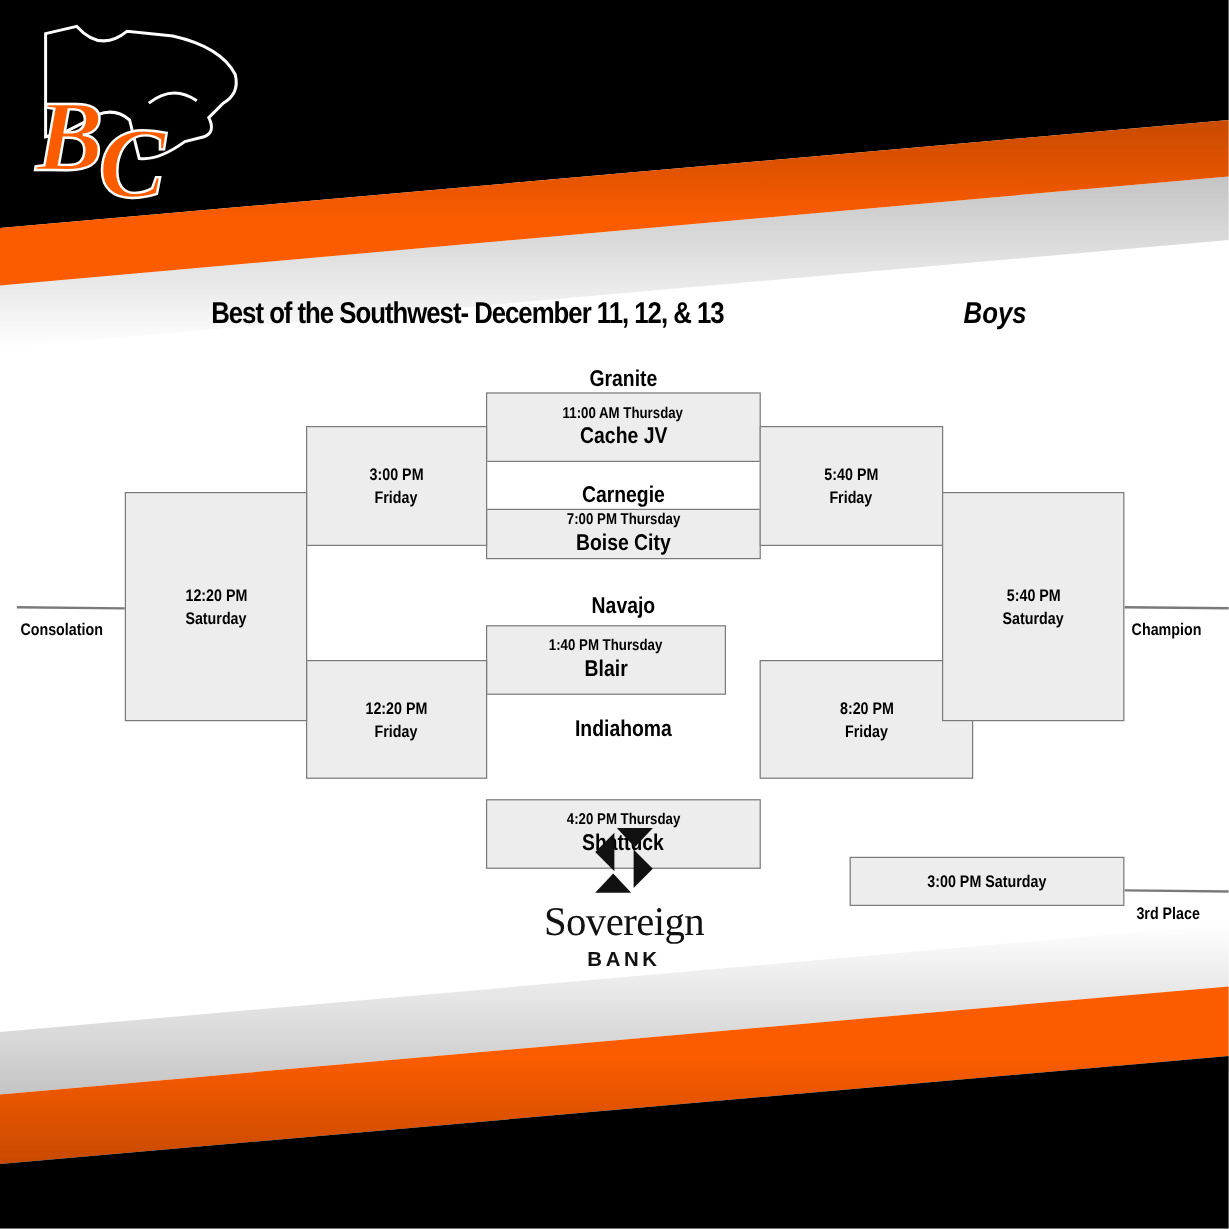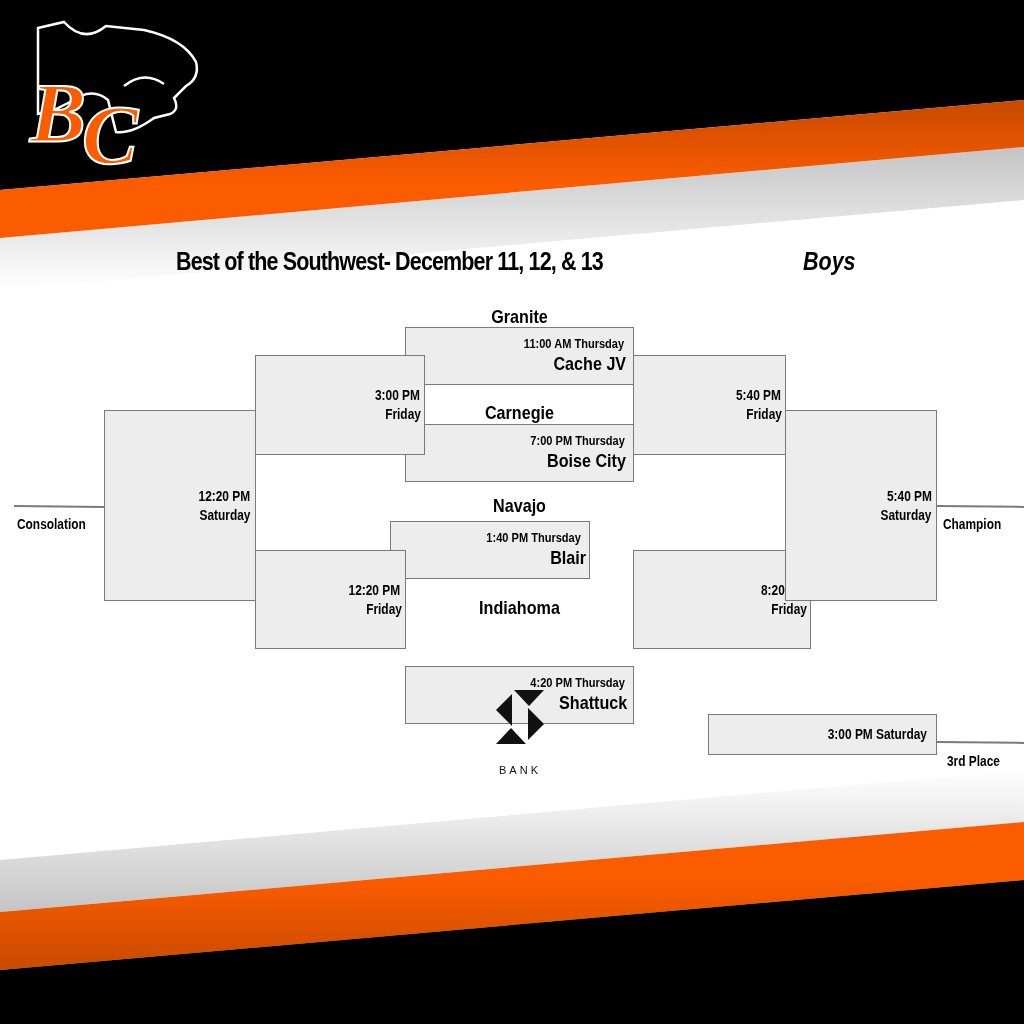--- a/index.html
+++ b/index.html
@@ -5,30 +5,30 @@
   html, body { margin:0; padding:0; }
   body { width:1024px; height:1024px; position:relative; overflow:hidden; background:#ffffff;
          font-family:"Liberation Sans", "DejaVu Sans", sans-serif; }
   .bg-svg { position:absolute; left:0; top:0; width:1024px; height:1024px; }
   .logo { position:absolute; left:14px; top:14px; width:190px; height:160px; }
   .title { position:absolute; left:176px; top:247px; font-size:25px; font-weight:bold; color:#000;
            letter-spacing:-1px; transform:scaleX(0.86); transform-origin:left top; white-space:nowrap; }
   .subtitle { position:absolute; left:803px; top:247px; font-size:25px; font-weight:bold; font-style:italic;
               color:#000; transform:scaleX(0.86); transform-origin:left top; }
   .box { position:absolute; background:#ededed; border:1.5px solid #7a7a7a; box-sizing:border-box;
-         display:flex; flex-direction:column; align-items:flex-end; justify-content:center; text-align:center; }
+         display:flex; flex-direction:column; align-items:center; justify-content:center; text-align:center; }
   .t { font-weight:bold; color:#000; font-size:14px; line-height:19px; transform:scaleX(0.85); white-space:nowrap; }
   .time-small { font-weight:bold; color:#000; font-size:13px; line-height:16px; transform:scaleX(0.85); white-space:nowrap; }
   .team { font-weight:bold; color:#000; font-size:19px; line-height:24px; transform:scaleX(0.85); white-space:nowrap; }
   .label { position:absolute; font-weight:bold; color:#000; font-size:14px; transform:scaleX(0.85); transform-origin:left top; white-space:nowrap; }
   .top-team { position:absolute; left:405px; width:229px; text-align:center; }
   .line { position:absolute; background:#7a7a7a; height:1.5px; }
   .sponsor { position:absolute; left:440px; top:688px; width:160px; text-align:center; }
   .sponsor-name { font-family:"Liberation Serif", "DejaVu Serif", serif; font-size:34px; color:#111; line-height:36px; letter-spacing:-0.5px; }
-  .sponsor-sub { font-size:11px; letter-spacing:3px; color:#111; font-weight:normal; margin-top:14px; }
+  .sponsor-sub { font-size:17px; letter-spacing:3px; color:#111; font-weight:bold; margin-top:3px; }
 </style>
 </head>
 <body>
 
 <svg class="bg-svg" viewBox="0 0 1024 1024">
   <defs>
     <linearGradient id="orangeTop" x1="0" y1="0" x2="0" y2="1">
       <stop offset="0" stop-color="#c84a00"></stop>
       <stop offset="0.6" stop-color="#fb5c00"></stop>
     </linearGradient>
@@ -75,34 +75,34 @@
 
 <div class="top-team team" style="top:305px;">Granite</div>
 <div class="top-team team" style="top:401px;">Carnegie</div>
 <div class="top-team team" style="top:494px;">Navajo</div>
 <div class="top-team team" style="top:596px;">Indiahoma</div>
 
 <div class="box" style="left:405px; top:327px; width:229px; height:58px;">
   <div class="time-small">11:00 AM Thursday</div>
   <div class="team">Cache JV</div>
 </div>
-<div class="box" style="left:405px; top:424px; width:229px; height:58px;">
+<div class="box" style="left:405px; top:424px; width:229px; height:42px;">
   <div class="time-small">7:00  PM Thursday</div>
   <div class="team">Boise City</div>
 </div>
-<div class="box" style="left:390px; top:521px; width:200px; height:58px;">
+<div class="box" style="left:405px; top:521px; width:200px; height:58px;">
   <div class="time-small">1:40  PM Thursday</div>
   <div class="team">Blair</div>
 </div>
 <div class="box" style="left:405px; top:618px; width:229px; height:58px;margin-top:48px;">
   <div class="time-small">4:20  PM Thursday</div>
   <div class="team">Shattuck</div>
 </div>
 
-<div class="box" style="left:255px; top:355px; width:170px; height:100px;">
+<div class="box" style="left:255px; top:355px; width:151px; height:100px;">
   <div class="t">3:00  PM</div>
   <div class="t">Friday</div>
 </div>
 <div class="box" style="left:255px; top:550px; width:151px; height:99px;">
   <div class="t">12:20 PM</div>
   <div class="t">Friday</div>
 </div>
 
 <div class="box" style="left:633px; top:355px; width:153px; height:100px;">
   <div class="t">5:40 PM</div>
@@ -130,14 +130,15 @@
 </div>
 <div class="label" style="left:947px; top:753px;">3rd Place</div>
 
 <div class="sponsor">
   <svg width="52" height="58" viewBox="0 0 52 58">
     <polygon points="2,22 18,6 18,38" fill="#111"></polygon>
     <polygon points="20,2 50,2 35,18" fill="#111"></polygon>
     <polygon points="34,20 50,36 34,52" fill="#111"></polygon>
     <polygon points="2,56 32,56 17,40" fill="#111"></polygon>
   </svg>
+  <div class="sponsor-name">Sovereign</div>
   <div class="sponsor-sub">BANK</div>
 </div>
 
 </body></html>

